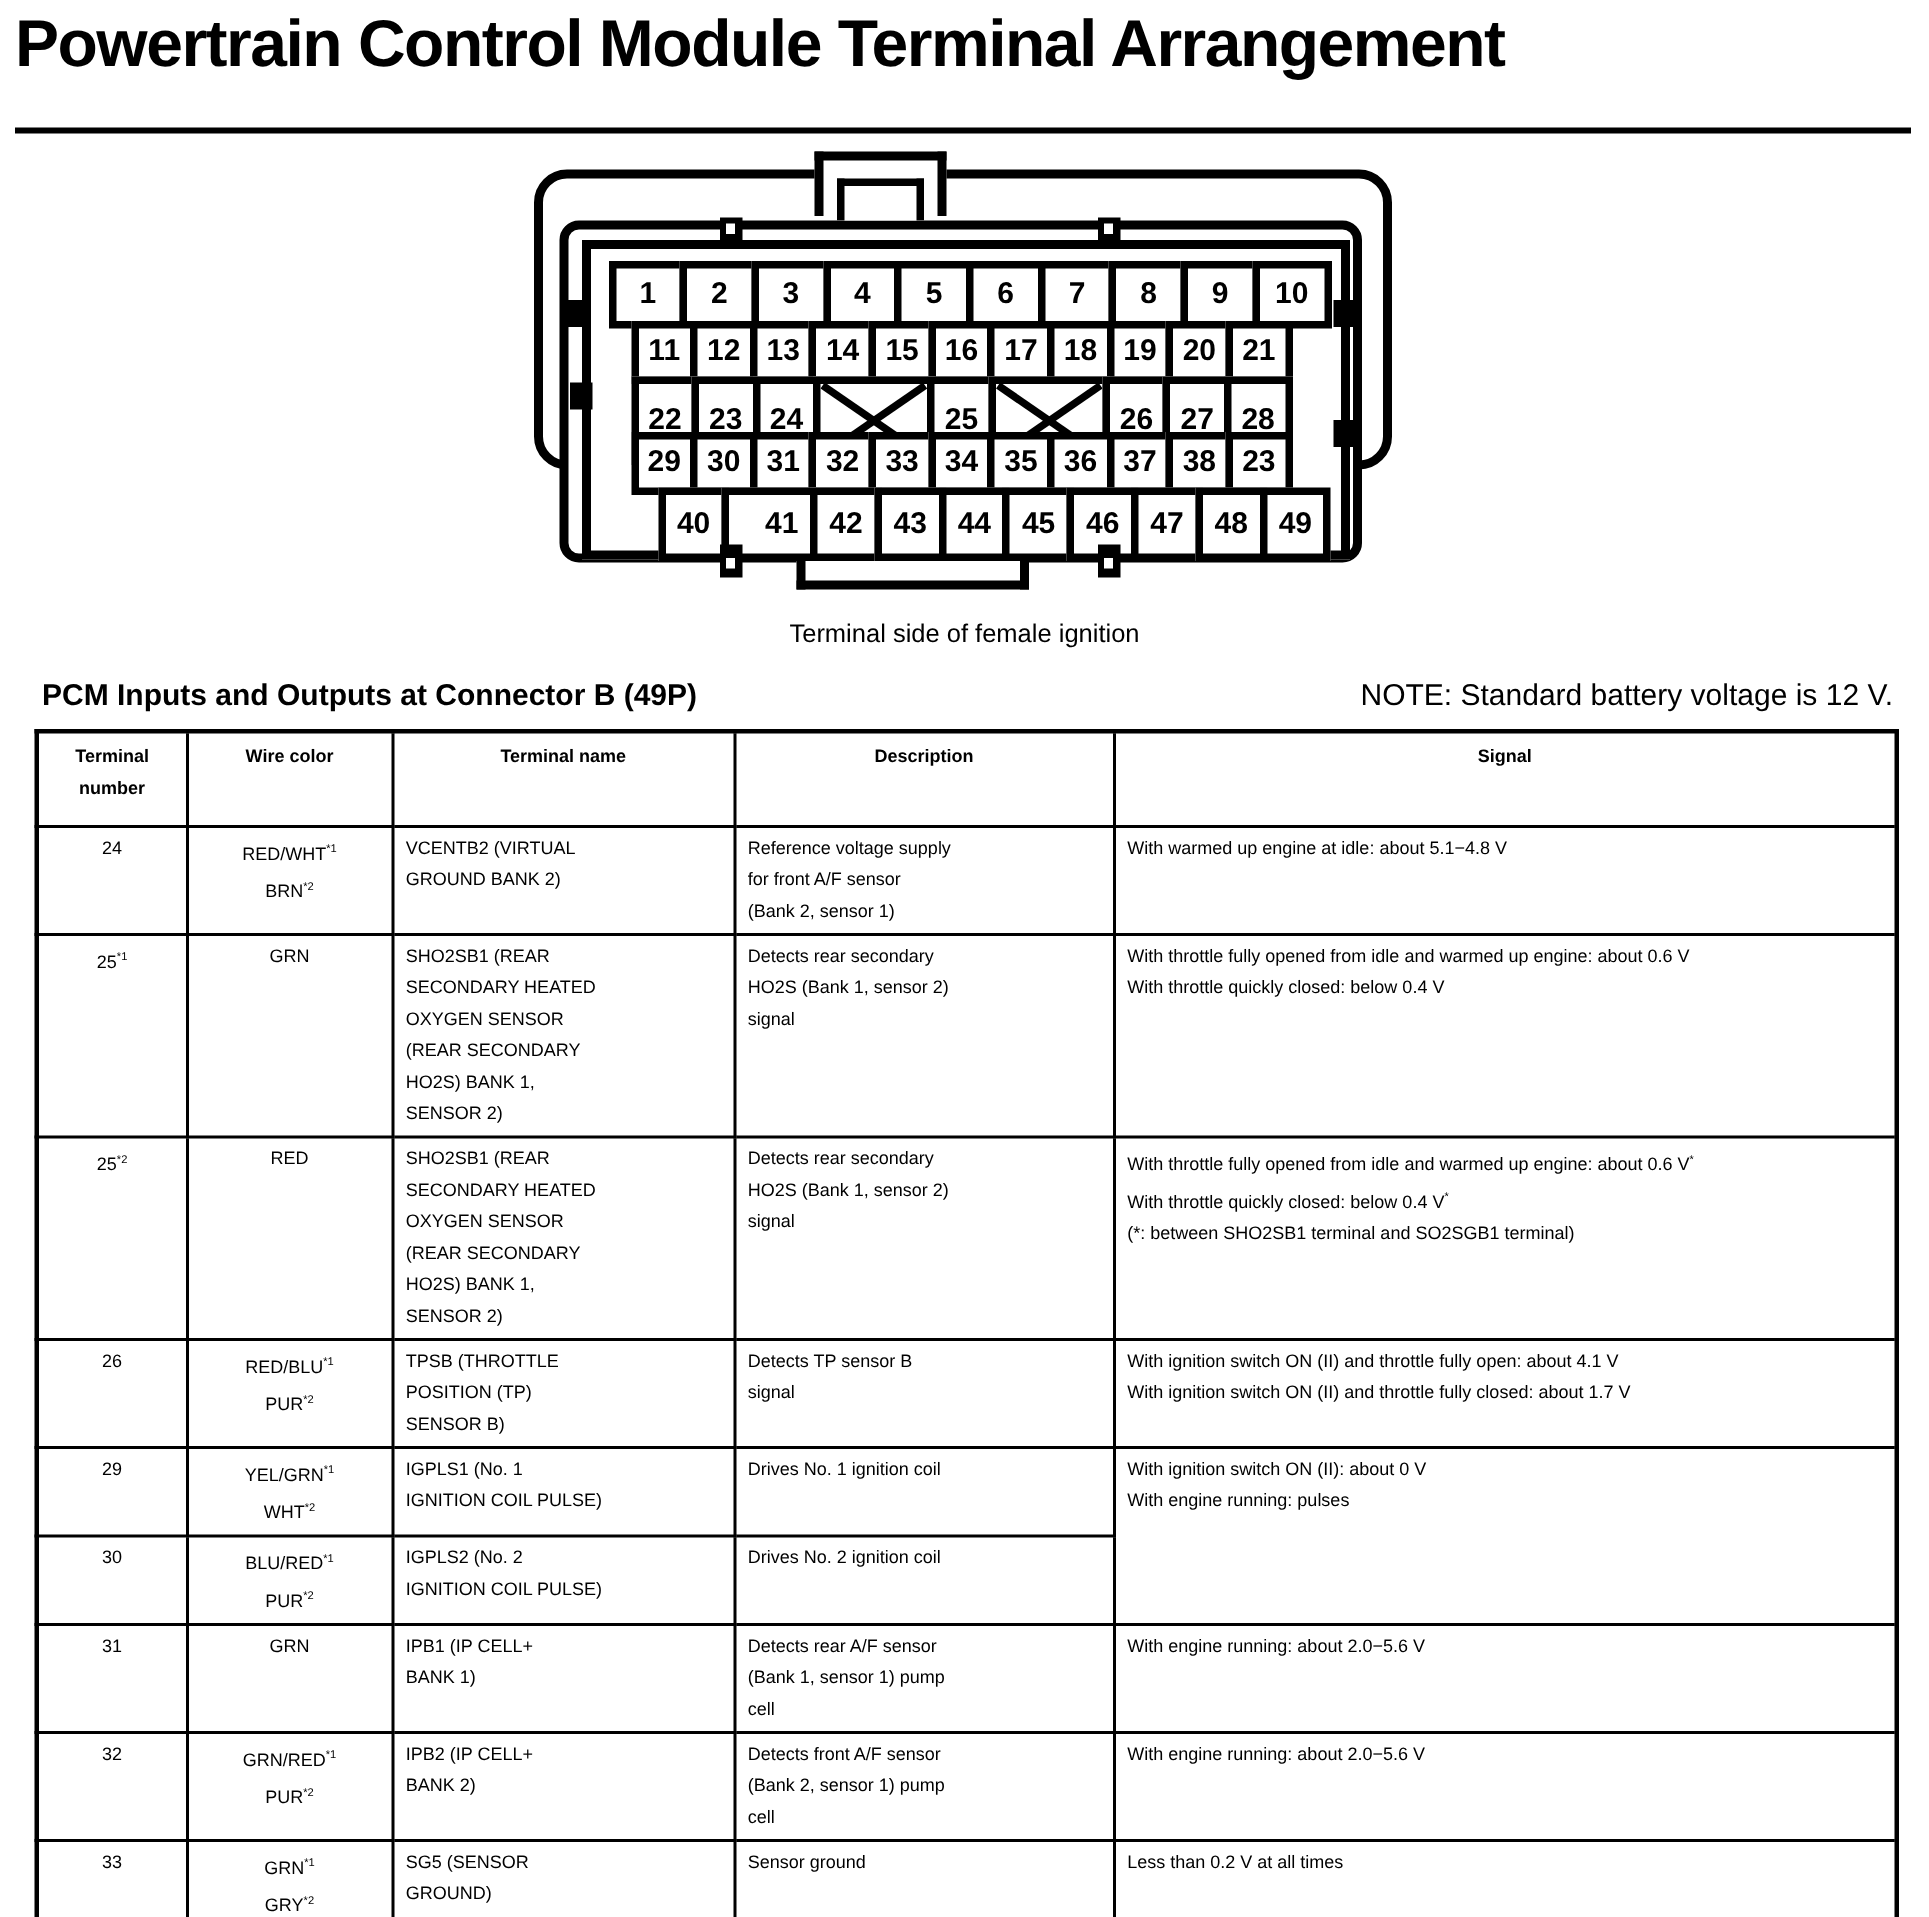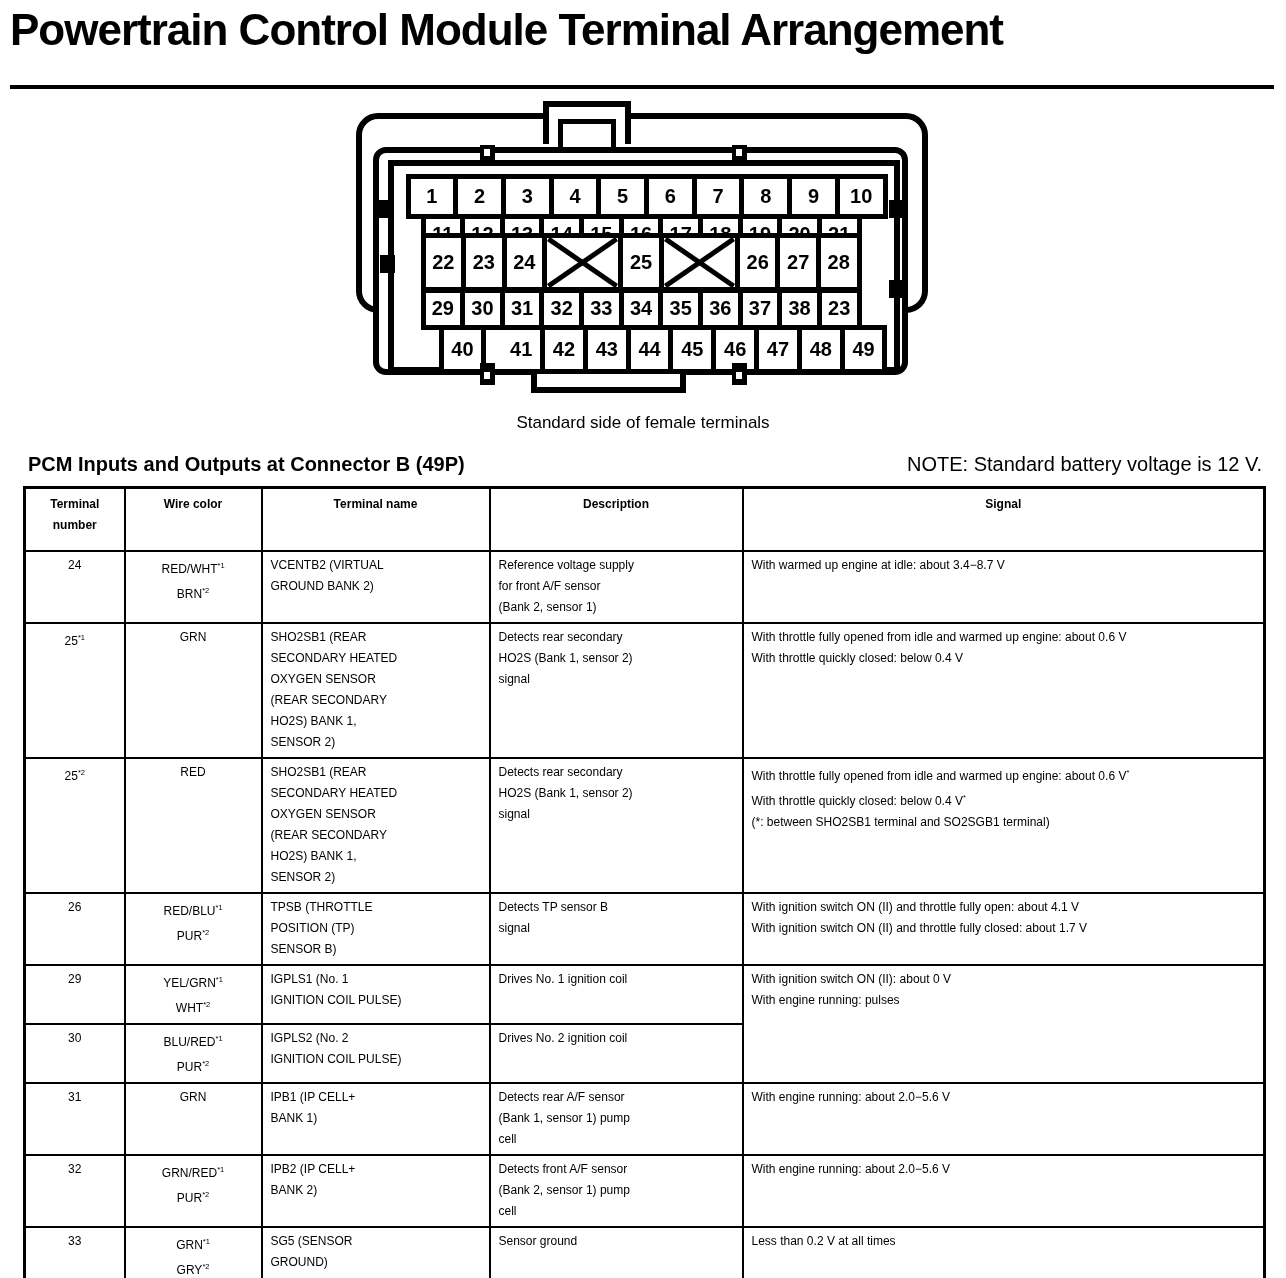--- a/index.html
+++ b/index.html
@@ -78,21 +78,21 @@
           <div class="tcell" style="flex: 1 1 0px;">13</div>
           <div class="tcell" style="flex: 1 1 0px;">14</div>
           <div class="tcell" style="flex: 1 1 0px;">15</div>
           <div class="tcell" style="flex: 1 1 0px;">16</div>
           <div class="tcell" style="flex: 1 1 0px;">17</div>
           <div class="tcell" style="flex: 1 1 0px;">18</div>
           <div class="tcell" style="flex: 1 1 0px;">19</div>
           <div class="tcell" style="flex: 1 1 0px;">20</div>
           <div class="tcell" style="flex: 1 1 0px;">21</div>
         </div>
-        <div class="crow" style="top: 67px; left: 27px; width: 441px; height: 59px;">
+        <div class="crow" style="top: 85px; left: 27px; width: 441px; height: 59px;">
           <div class="tcell" style="flex: 1 1 0px;">22</div>
           <div class="tcell" style="flex: 1 1 0px;">23</div>
           <div class="tcell" style="flex: 1 1 0px;">24</div>
           <div class="tcell xcell" style="flex: 2 1 0px;">
             <svg viewBox="0 0 100 100" preserveAspectRatio="none">
               <line x1="2" y1="2" x2="98" y2="98" vector-effect="non-scaling-stroke"></line>
               <line x1="98" y1="2" x2="2" y2="98" vector-effect="non-scaling-stroke"></line>
             </svg>
           </div>
           <div class="tcell" style="flex: 1 1 0px;">25</div>
@@ -145,21 +145,21 @@
     <div class="keytab" style="left:376px;top:258px;width:15px;height:22px;">
         <div class="hole" style="margin-top:9px;"></div>
       </div>
 
     <div class="bump" style="left:20px;top:95px;width:15px;height:18px;"></div>
     <div class="bump" style="left:24px;top:150px;width:15px;height:18px;"></div>
     <div class="bump" style="left:533px;top:95px;width:15px;height:18px;"></div>
     <div class="bump" style="left:533px;top:175px;width:15px;height:18px;"></div>
   </div>
 
-  <div class="caption">Standard side of female terminals</div>
+  <div class="caption">Terminal side of female ignition</div>
 
   <div class="section-row">
     <div class="section-heading">PCM Inputs and Outputs at Connector B (49P)</div>
     <div class="section-note">NOTE: Standard battery voltage is 12 V.</div>
   </div>
 
   <table class="pcm">
     <colgroup>
       <col style="width:100px">
         <col style="width:137px">
@@ -175,21 +175,21 @@
           <th>Description</th>
           <th>Signal</th>
         </tr>
       </thead>
     <tbody>
         <tr>
           <td class="td-terminal">24</td>
           <td class="td-wire">RED/WHT<sup>*1</sup><br>BRN<sup>*2</sup></td>
           <td class="td-name">VCENTB2 (VIRTUAL<br>GROUND BANK 2)</td>
           <td class="td-desc">Reference voltage supply<br>for front A/F sensor<br>(Bank 2, sensor 1)</td>
-          <td class="td-signal">With warmed up engine at idle: about 3.4−8.7 V</td>
+          <td class="td-signal">With warmed up engine at idle: about 5.1−4.8 V</td>
         </tr>
         <tr>
           <td class="td-terminal">25<sup>*1</sup></td>
           <td class="td-wire">GRN</td>
           <td class="td-name">SHO2SB1 (REAR<br>SECONDARY HEATED<br>OXYGEN SENSOR<br>(REAR SECONDARY<br>HO2S) BANK 1,<br>SENSOR 2)</td>
           <td class="td-desc">Detects rear secondary<br>HO2S (Bank 1, sensor 2)<br>signal</td>
           <td class="td-signal">With throttle fully opened from idle and warmed up engine: about 0.6 V<br>With throttle quickly closed: below 0.4 V</td>
         </tr>
         <tr>
           <td class="td-terminal">25<sup>*2</sup></td>

